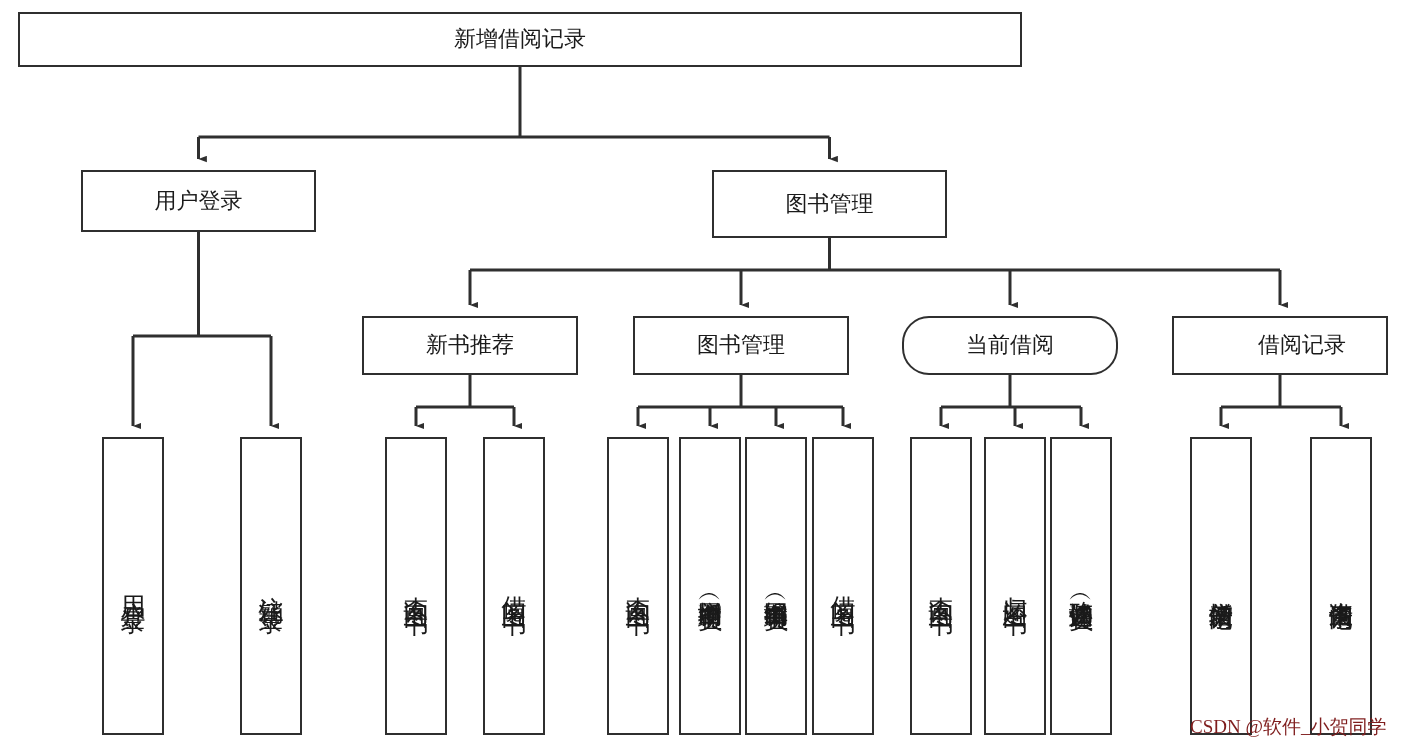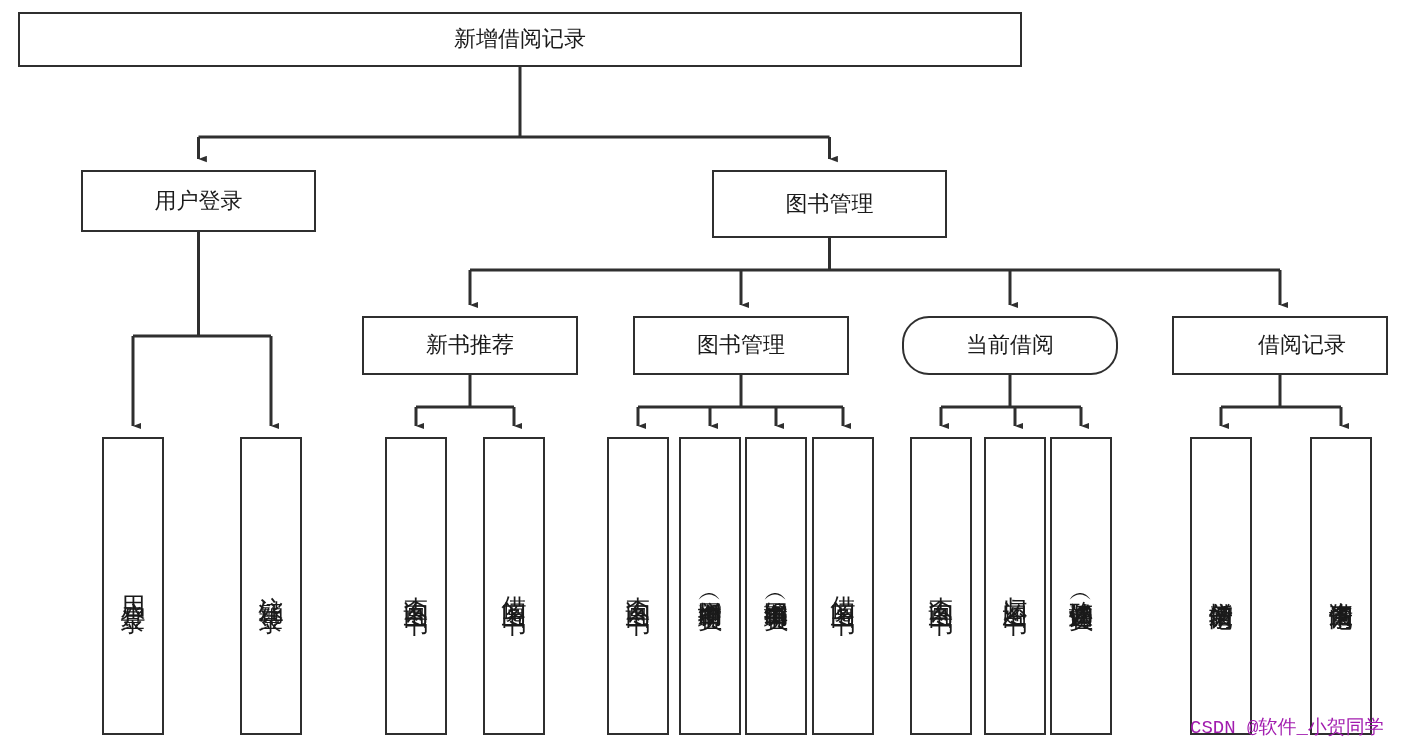--- a/index.html
+++ b/index.html
@@ -58,23 +58,23 @@
   }
   .node.vertical.tight .label {
     letter-spacing: 1px;
     font-size: 24px;
   }
   #watermark {
     position: absolute;
     left: 1190px;
     top: 714px;
     font-size: 19px;
-    color: #a21caf;
+    color: #7f1d1d;
     white-space: nowrap;
-    font-family: Liberation Mono, monospace;
+    font-family: Liberation Serif, serif;
   }
 </style>
 </head>
 <body>
 
 <div id="diagram-root">
   <svg id="edges" viewBox="0 0 1405 747">
     <defs>
       <marker id="arrowhead" markerWidth="7" markerHeight="9" refX="3.2" refY="8.4" orient="auto" markerUnits="userSpaceOnUse">
         <path d="M0,0 L6.4,0 L3.2,8.6 Z" fill="#2f2f2f"></path>

